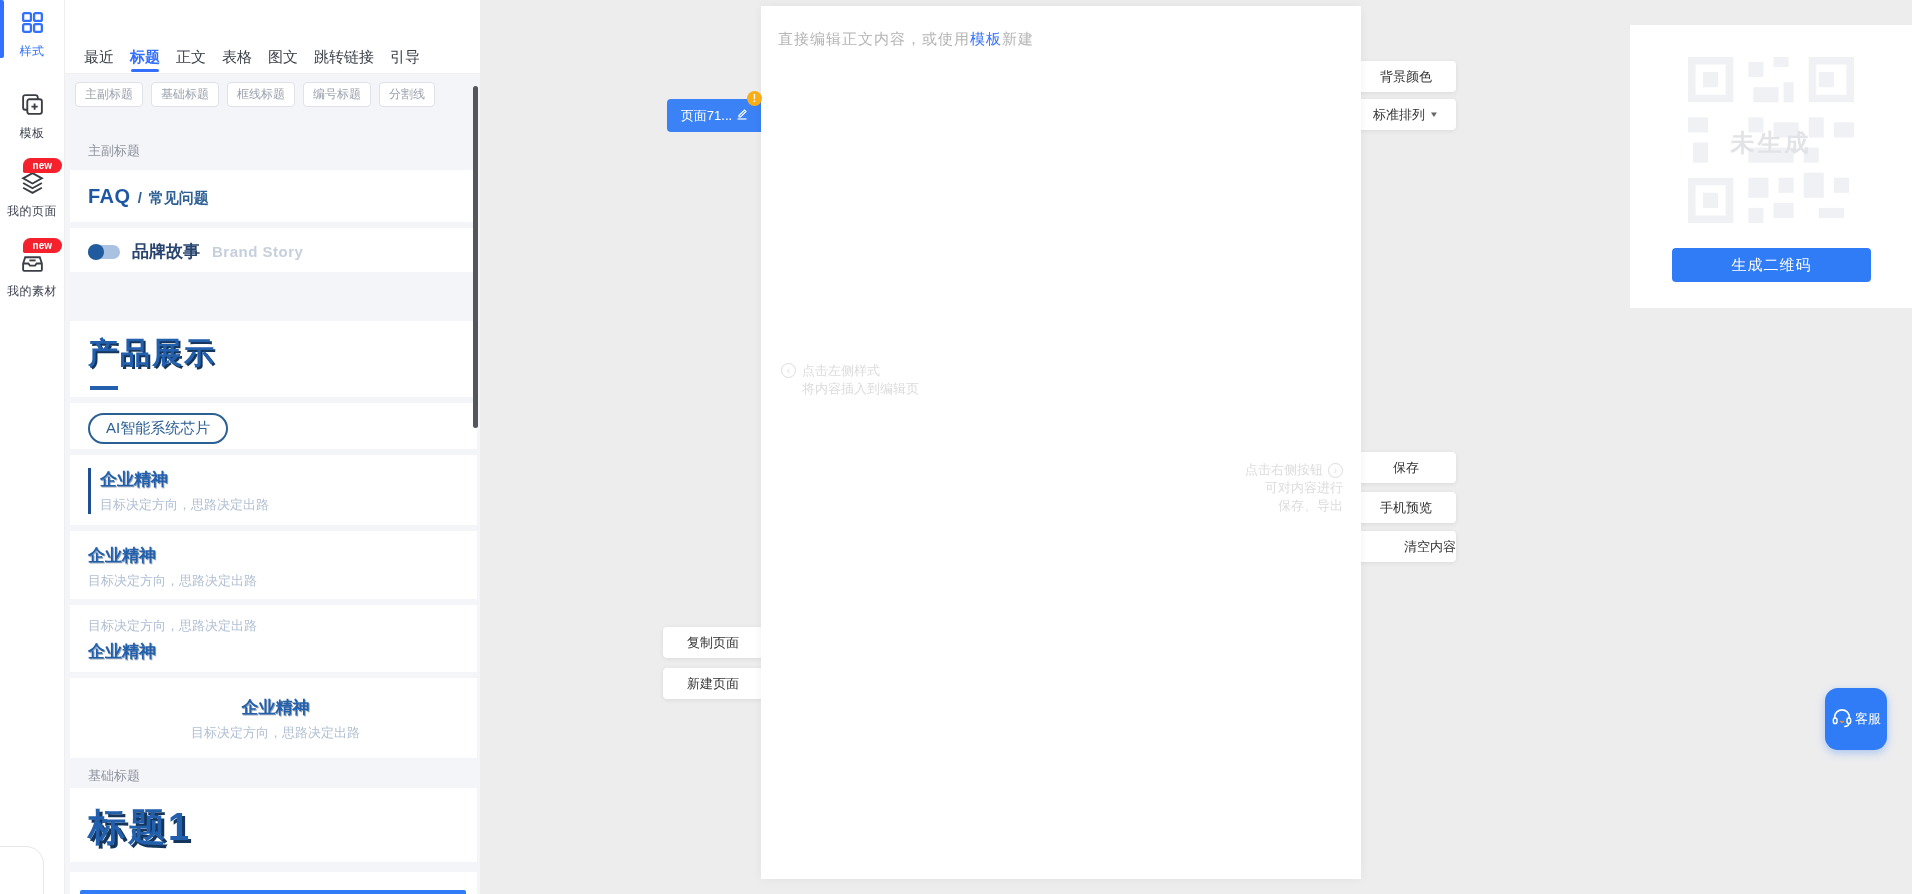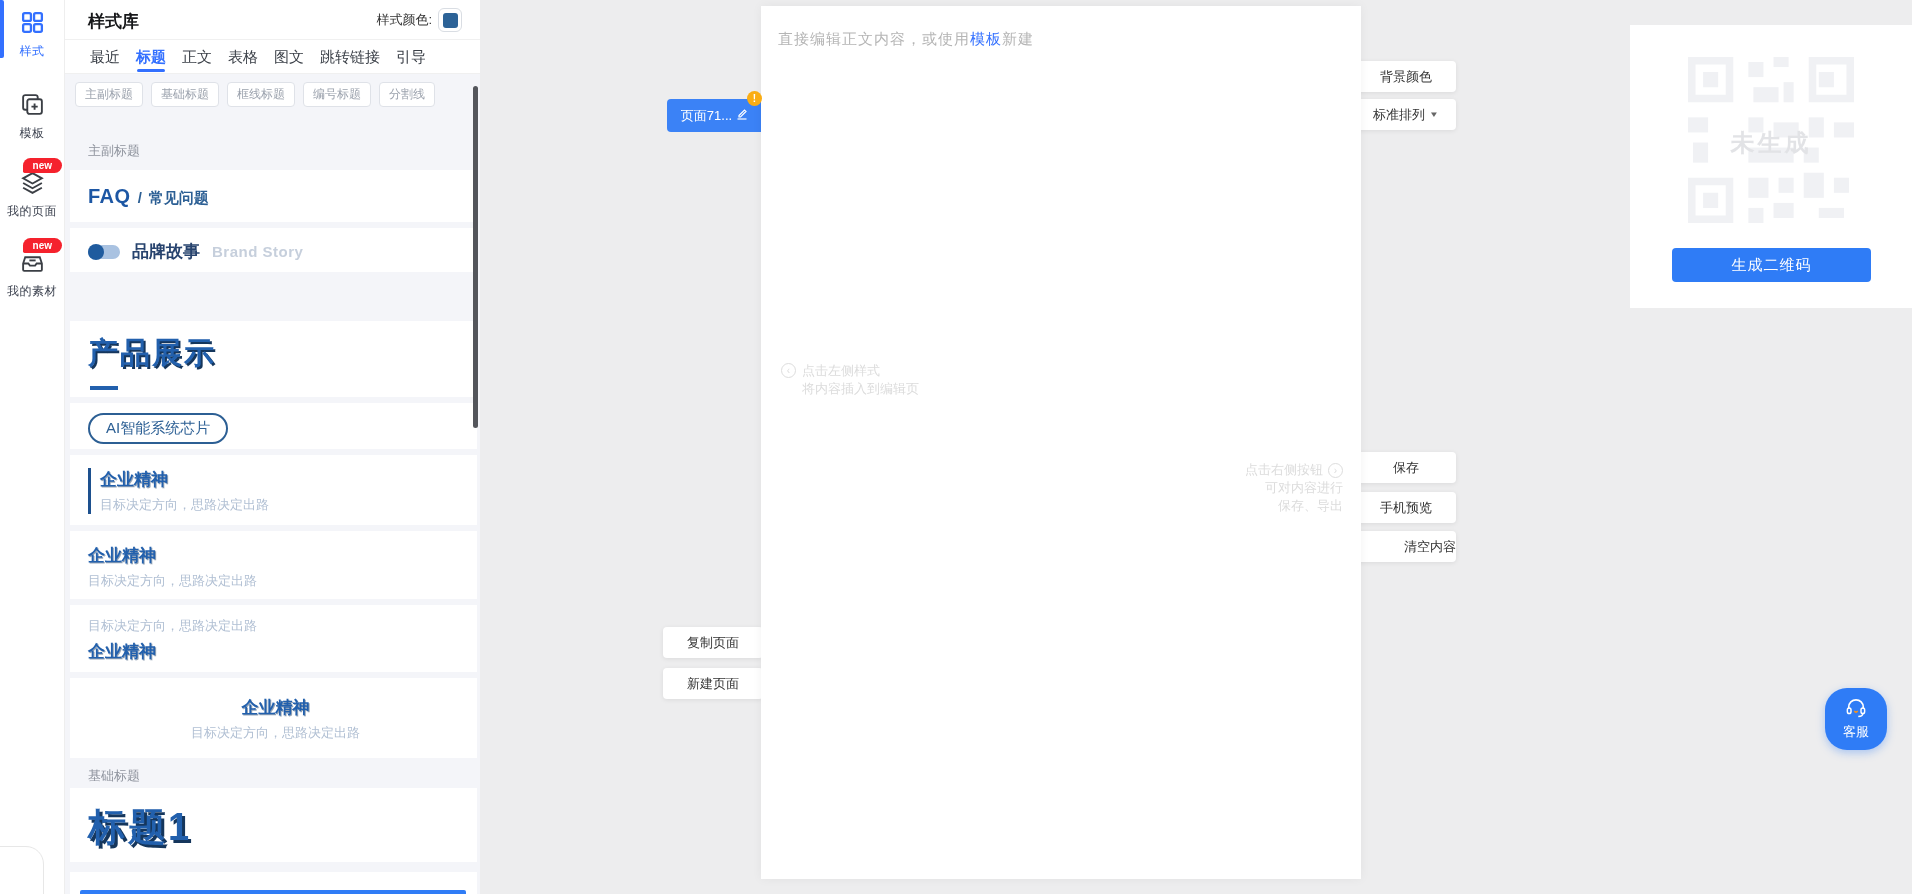--- a/index.html
+++ b/index.html
@@ -19,21 +19,21 @@
 
   
   .style-panel { position:absolute; left:65px; top:0; width:415px; height:894px; background:#fff; z-index:30; }
   .panel-header { position:absolute; left:0; top:0; width:100%; height:40px; border-bottom:1px solid #f0f0f0; }
   .panel-title { position:absolute; left:23px; top:10px; font-size:17px; font-weight:bold; color:#17181a; }
   .color-ctl { position:absolute; right:18px; top:8px; display:flex; align-items:center; gap:6px; }
   .color-ctl-label { font-size:13px; color:#333; }
   .swatch-box { width:24px; height:24px; background:#fff; border:1px solid #d9dde3; border-radius:6px; display:flex; align-items:center; justify-content:center; cursor:pointer; }
   .swatch-inner { width:15px; height:15px; border-radius:3px; background:#2d6397; }
 
-  .tabs-row { position:absolute; left:24px; top:40px; height:33px; display:flex; gap:14px; align-items:center;justify-content:center; }
+  .tabs-row { position:absolute; left:18px; top:40px; height:33px; display:flex; gap:14px; align-items:center;justify-content:center; }
   .tab { font-size:15px; color:#3a3f47; cursor:pointer; position:relative; padding:0 1px; line-height:31px; }
   .tab.active { color:#3370ff; font-weight:bold; }
   .tab.active::after { content:""; position:absolute; left:2px; right:2px; bottom:0px; height:3px; background:#3370ff; border-radius:2px; }
   .tabs-border { position:absolute; left:0; top:73px; width:100%; border-bottom:1px solid #f0f0f0; }
 
   .panel-body { position:absolute; left:0; top:74px; width:415px; height:820px; background:#f4f5f9; overflow:hidden; }
   .chips-row { position:absolute; left:10px; top:8px; display:flex; gap:8px; }
   .chip { background:#fff; border:1px solid #dfe2e8; color:#9aa1ac; font-size:12px; padding:3px 9px; border-radius:4px; cursor:pointer; white-space:nowrap; }
   .section-label { position:absolute; left:23px; font-size:13px; color:#8d929c; }
 
@@ -104,22 +104,22 @@
 
   
   .qr-panel { position:absolute; left:1630px; top:25px; width:282px; height:283px; background:#fff; z-index:5; }
   .qr-box { position:absolute; left:58px; top:32px; width:166px; height:166px; }
   .qr-box svg { width:100%; height:100%; }
   .qr-placeholder { position:absolute; left:0; top:70px; width:100%; text-align:center; font-size:24px; color:#e2e3e6; letter-spacing:3px; font-weight:bold; }
   .qr-btn { position:absolute; left:42px; top:223px; width:199px; height:34px; background:#2f7cf6; border-radius:4px; border:none;
             color:#fff; font-size:15px; display:flex; align-items:center; justify-content:center; cursor:pointer; letter-spacing:1px; }
 
   
-  .support-btn { position:absolute; left:1825px; top:688px; width:62px; height:62px; background:#2f7cf6; border-radius:22px;
-                 box-shadow:0 3px 8px rgba(47,124,246,.35); display:flex; flex-direction:column; align-items:center; justify-content:center; gap:2px;
+  .support-btn { position:absolute; left:1825px; top:688px; width:62px; height:62px; background:#2f7cf6; border-radius:13px;
+                 box-shadow:0 3px 8px rgba(47,124,246,.35); display:flex; flex-direction:row; align-items:center; justify-content:center; gap:2px;
                  color:#fff; font-size:13px; cursor:pointer; z-index:40; }
 
   
   .corner-blob { position:absolute; left:-18px; top:846px; width:62px; height:70px; background:#fff; border:1px solid #e7e7e7;
                  border-radius:18px; z-index:45; }
 </style>
 </head>
 <body>
 
 <div id="app">
@@ -169,29 +169,20 @@
           <path d="M3 13h5l1.5 2h5L16 13h5"></path>
           <path d="M5 7h14l2 6v6a1 1 0 0 1-1 1H4a1 1 0 0 1-1-1v-6l2-6z"></path>
           <path d="M9 10h6"></path>
         </svg>
       </span>
       <span class="rail-label">我的素材</span>
     </div>
   </nav>
 
   <section class="style-panel">
-    <div class="panel-header">
-      <h1 class="panel-title">样式库</h1>
-      <div class="color-ctl">
-        <span class="color-ctl-label">样式颜色:</span>
-        <span class="swatch-box">
-            <span class="swatch-inner"></span>
-          </span>
-      </div>
-    </div>
 
     <div class="tabs-row">
       <span class="tab">最近</span>
       <span class="tab active">标题</span>
       <span class="tab">正文</span>
       <span class="tab">表格</span>
       <span class="tab">图文</span>
       <span class="tab">跳转链接</span>
       <span class="tab">引导</span>
     </div>

